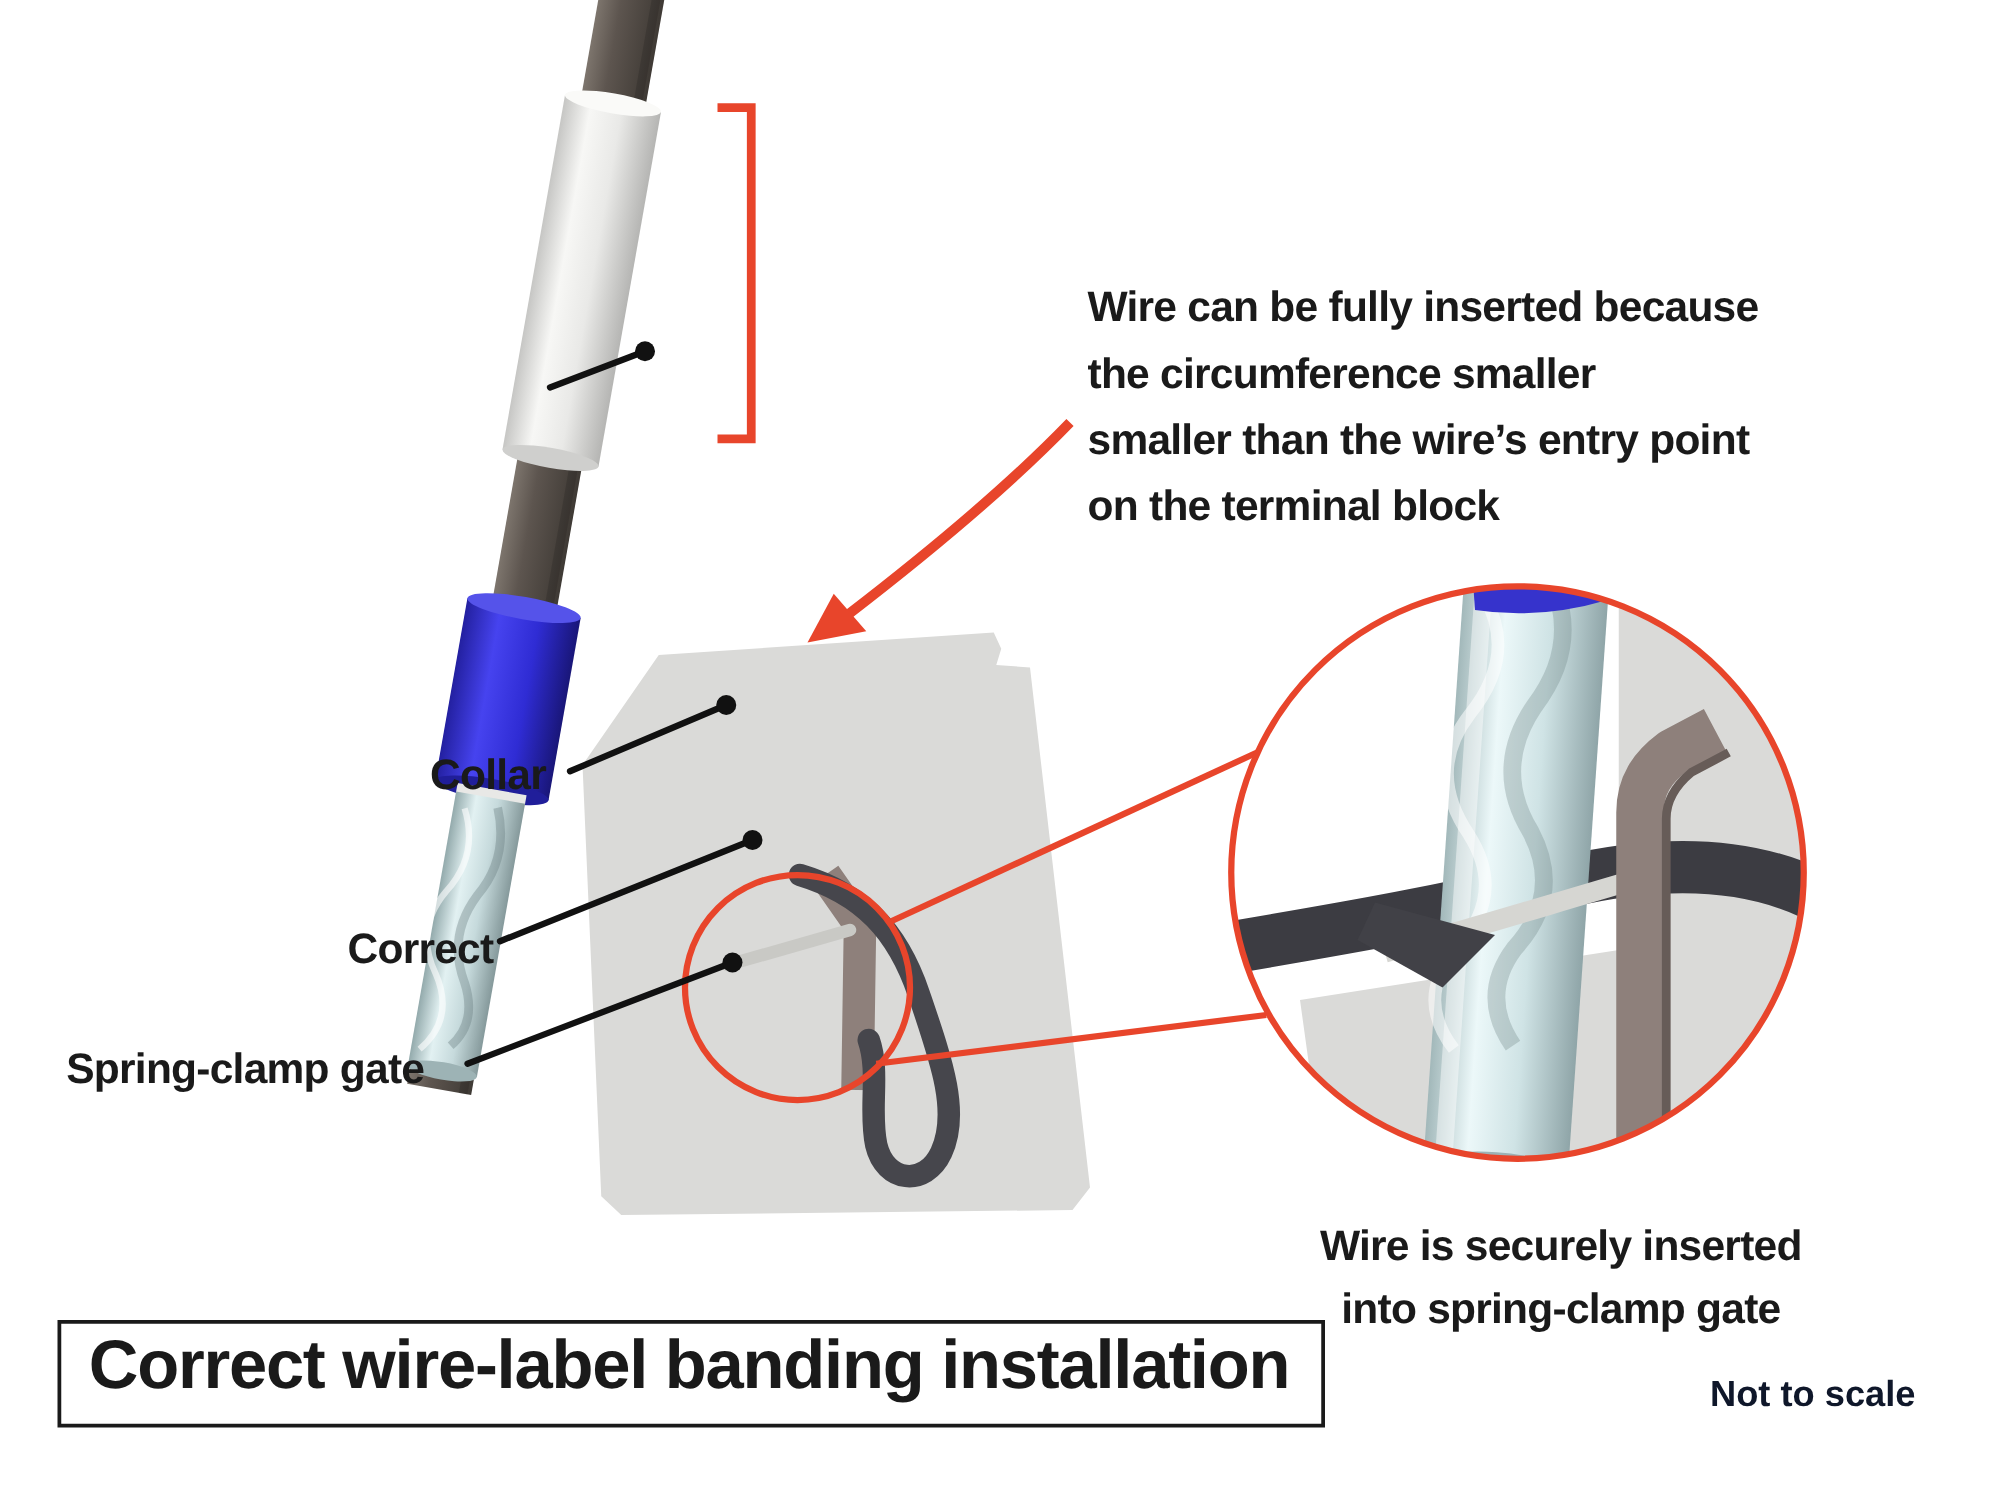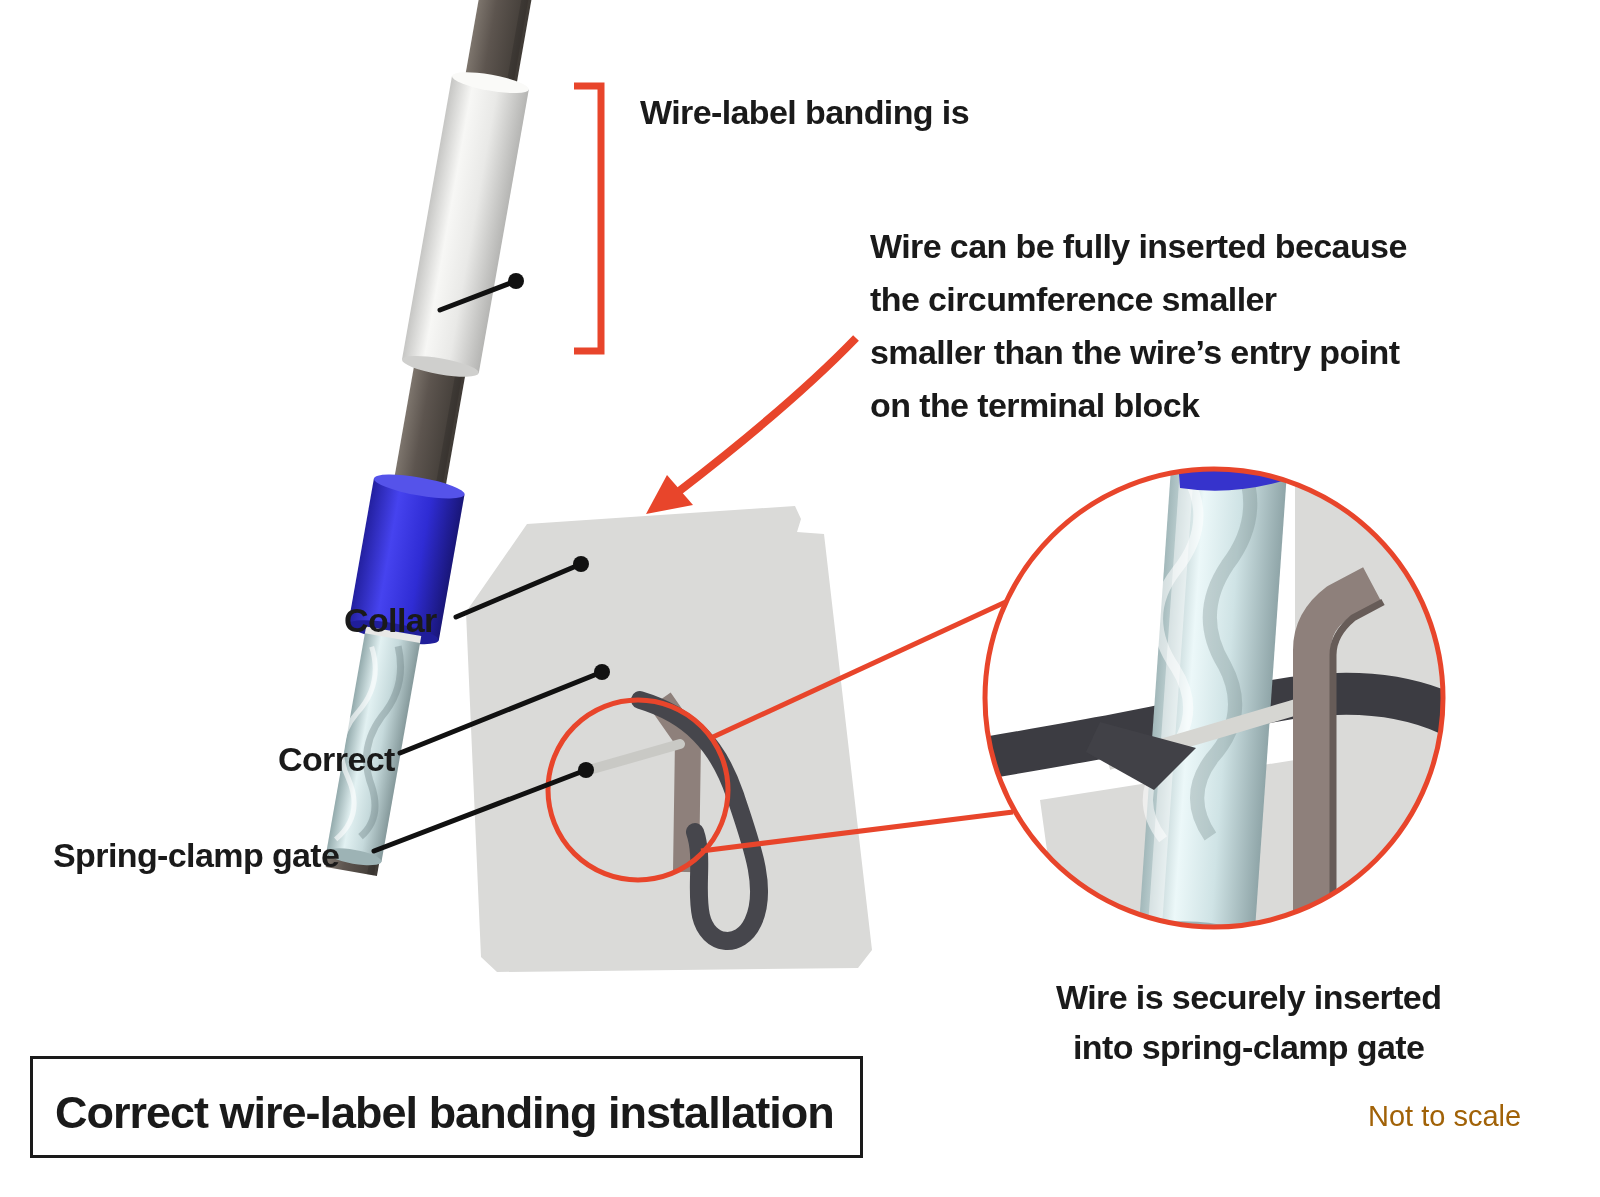--- a/index.html
+++ b/index.html
@@ -9,23 +9,23 @@
   .label{position:absolute;font-weight:700;font-size:34px;letter-spacing:-0.6px;white-space:nowrap;color:#1a1a1a;}
   .annotation{position:absolute;font-weight:700;color:#1a1a1a;letter-spacing:-0.6px;}
   .annotation div{white-space:nowrap;}
   #ann-banding{left:640px;top:88px;font-size:34px;line-height:48px;}
   #ann-inserted{left:870px;top:220px;font-size:34px;line-height:53px;}
   #ann-secure{left:1056px;top:972px;font-size:34px;line-height:50px;text-align:center;}
   #label-banding{left:113px;top:292px;}
   #label-collar{left:344px;top:601px;}
   #label-ferrule{left:278px;top:740px;}
   #label-gate{left:53px;top:836px;}
-  #title-box{position:absolute;left:30px;top:1056px;border:3px solid #1a1a1a;background:#ffffff;
-             padding:28px 26px 16px 22px;font-weight:700;font-size:45px;letter-spacing:-1px;white-space:nowrap;}
-  #scale-note{position:absolute;left:1368px;top:1100px;font-size:29px;font-weight:400;color:#a16207;white-space:nowrap;}
+  #title-box{position:absolute;left:46px;top:1056px;border:3px solid #1a1a1a;background:#ffffff;
+             padding:0 26px 16px 22px;font-weight:700;font-size:55px;letter-spacing:-1px;white-space:nowrap;}
+  #scale-note{position:absolute;left:1368px;top:1100px;font-size:29px;font-weight:700;color:#0f172a;white-space:nowrap;}
 </style>
 </head>
 <body>
 
 <div id="page">
 
   <svg id="diagram-svg" viewBox="0 0 1600 1197" xmlns="http://www.w3.org/2000/svg">
     <defs>
       <linearGradient id="gWire" x1="0" y1="0" x2="1" y2="0">
         <stop offset="0" stop-color="#7d756d"></stop>
@@ -124,21 +124,20 @@
     </g>
     <g fill="#111111">
       <circle cx="516" cy="281" r="8"></circle>
       <circle cx="581" cy="564" r="8"></circle>
       <circle cx="602" cy="672" r="8"></circle>
       <circle cx="586" cy="770" r="8"></circle>
     </g>
   </svg>
 
   <div id="ann-banding" class="annotation">
-    <div>Wire-label banding is</div>
   </div>
 
   <div id="ann-inserted" class="annotation">
     <div>Wire can be fully inserted because</div>
     <div>the circumference smaller</div>
     <div>smaller than the wire’s entry point</div>
     <div>on the terminal block</div>
   </div>
 
   <div id="ann-secure" class="annotation">

